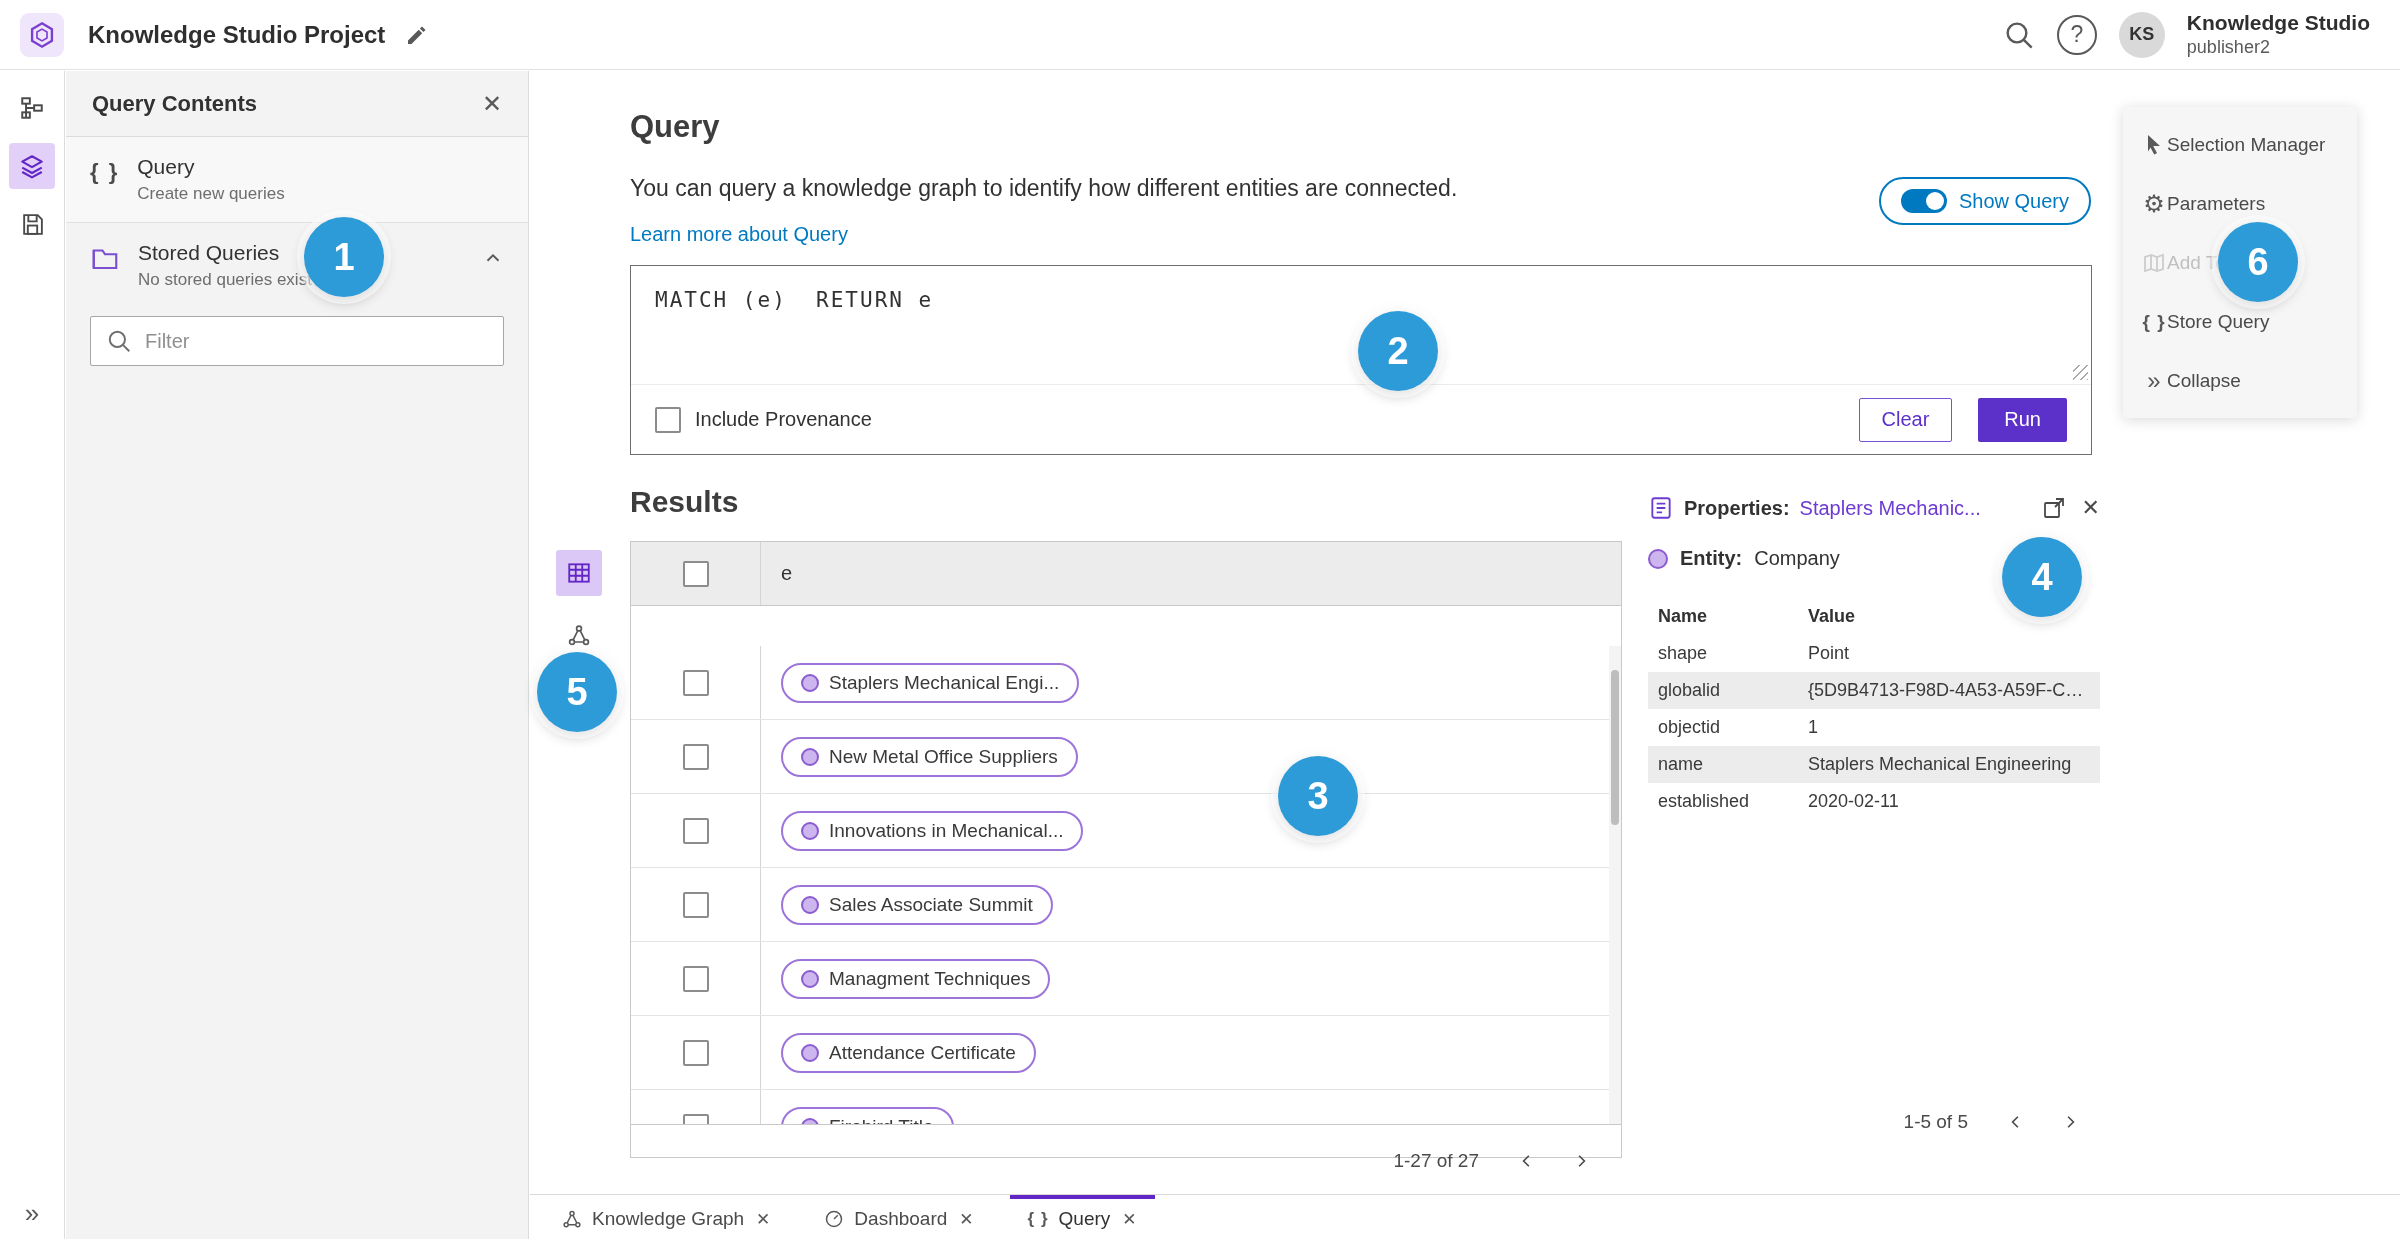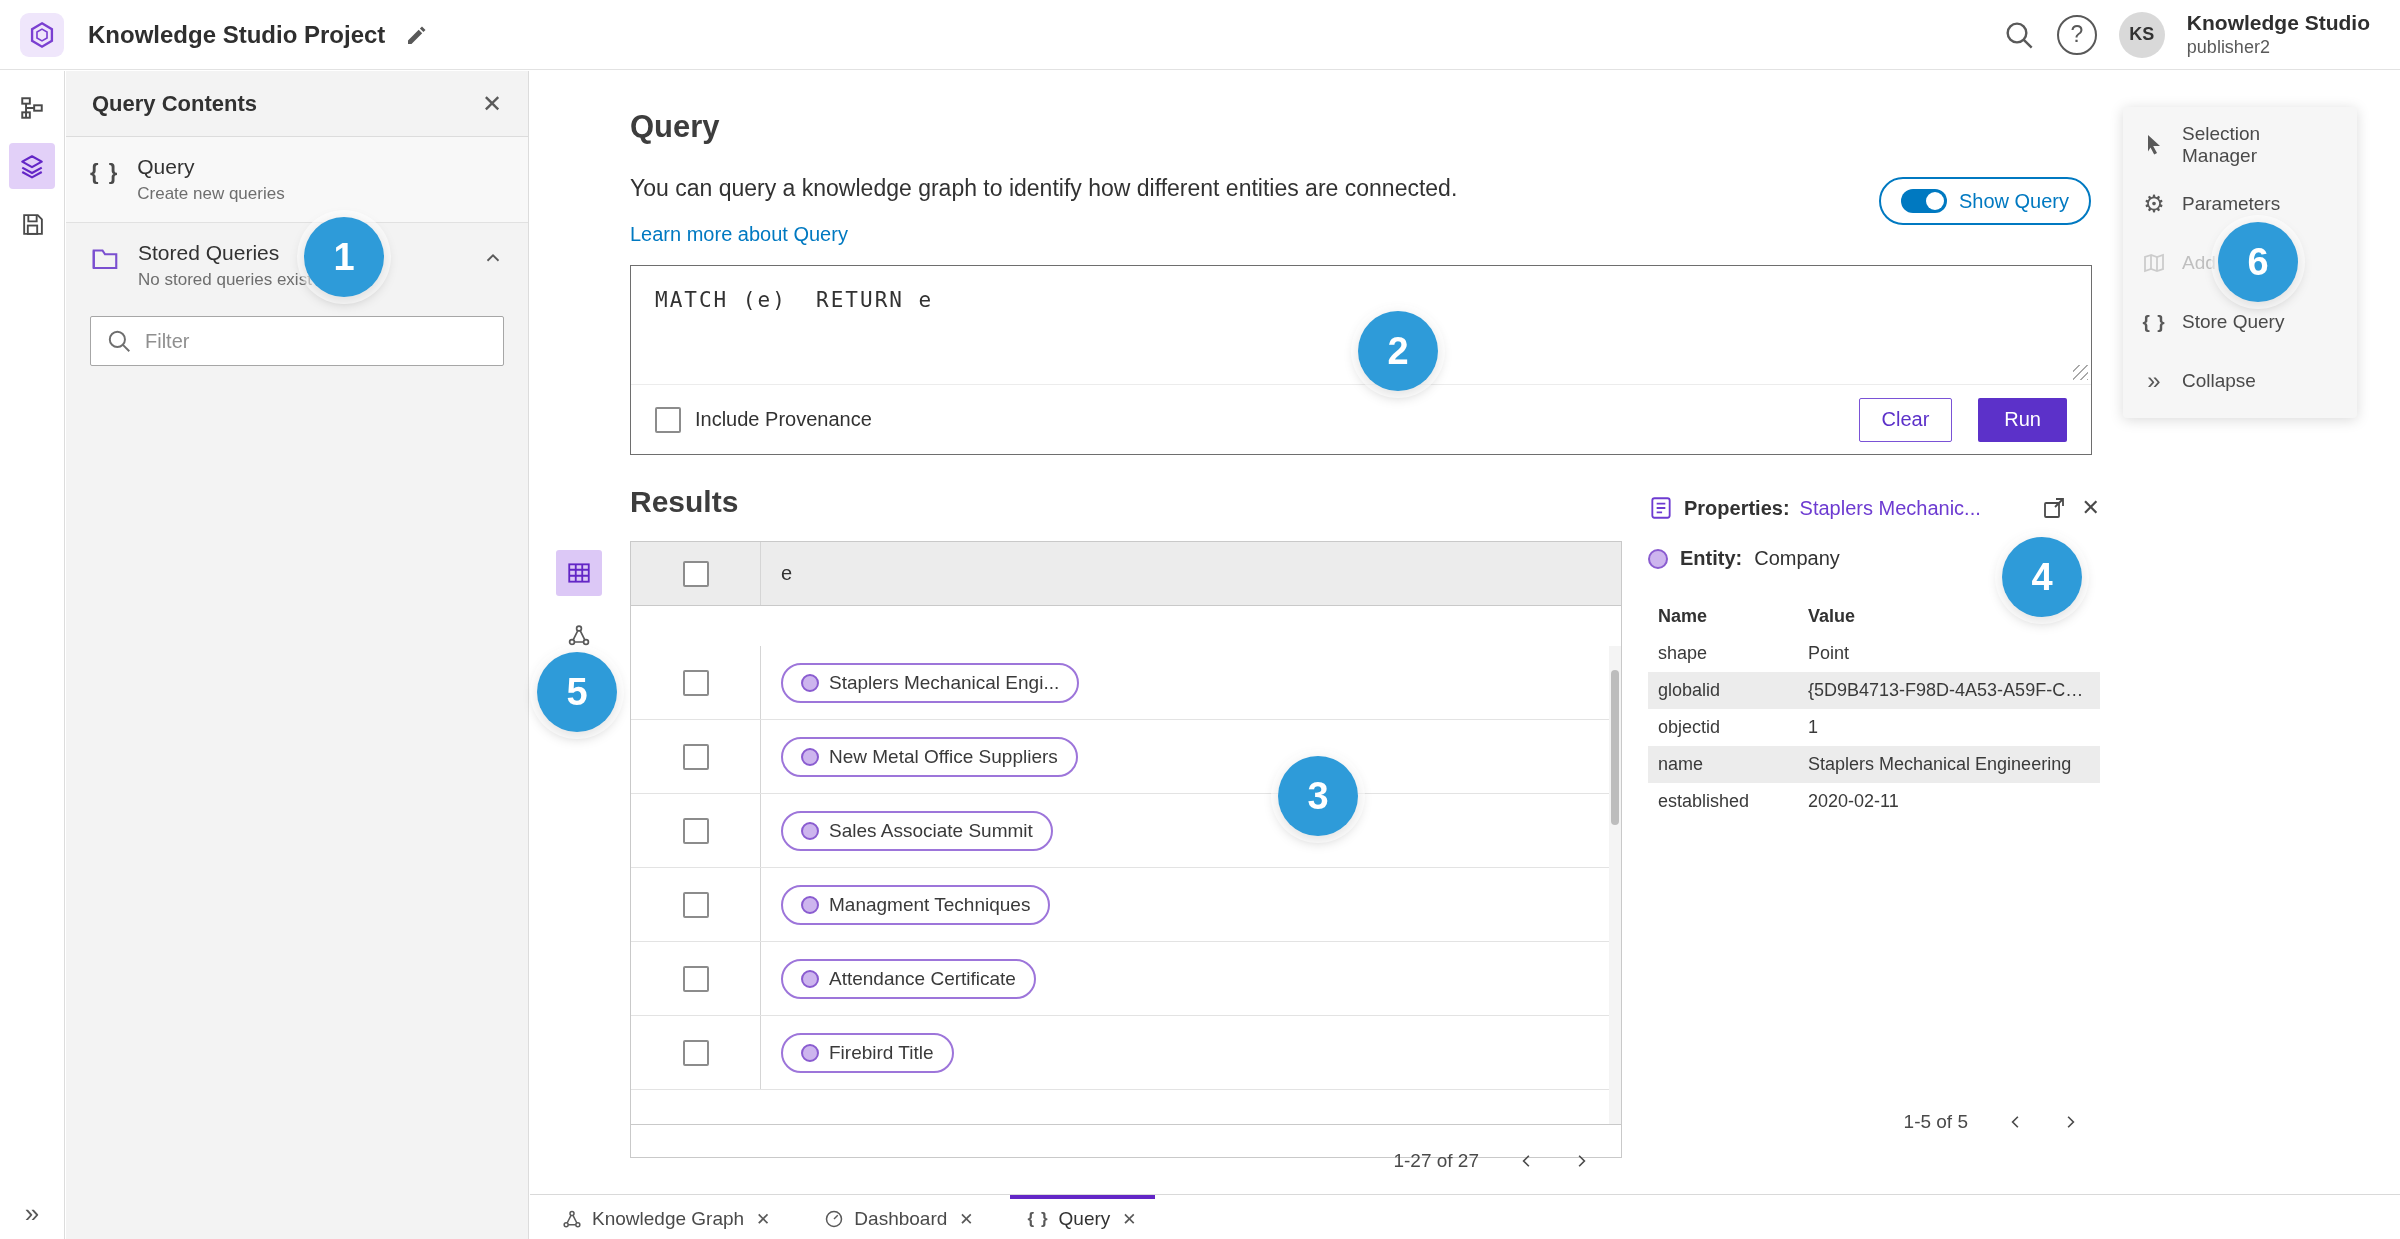--- a/index.html
+++ b/index.html
@@ -128,21 +128,21 @@
   .pcol-name { width:150px; flex:none; }
   .pcol-value { flex:1; white-space:nowrap; overflow:hidden; text-overflow:ellipsis; }
   .props-row { display:flex; padding:8px 10px; color:#3a3a3a; }
   .props-row.alt { background:#ececec; }
   .props-pager { position:absolute; left:1118px; top:1015px; width:452px; height:72px;
     display:flex; align-items:center; justify-content:flex-end; gap:6px; padding-right:6px; }
 
   
   .tools-card { position:absolute; left:2123px; top:107px; width:234px; background:#f6f6f6;
     border-radius:4px; box-shadow:0 2px 14px rgba(0,0,0,0.15); padding:8px 0; z-index:6; }
-  .tool-item { height:59px; display:flex; align-items:center; gap:15px; padding:0 18px;
+  .tool-item { height:59px; display:flex; align-items:center; padding:0 18px;
     color:#4a4a4a; font-size:19px; cursor:pointer; }
   .tool-item .t-icon { color:#595959; width:26px; display:flex; justify-content:center; flex:none; }
   .tool-item.disabled { color:#bfbfbf; }
   .tool-item.disabled .t-icon { color:#cccccc; }
   .glyph-braces { font-size:19px; font-weight:bold; letter-spacing:1px; }
   .glyph-gear { font-size:24px; line-height:1; }
   .glyph-chevs { font-size:24px; line-height:1; }
 
   
   .tabbar { position:absolute; left:530px; right:0; bottom:0; height:45px; background:#fff;
@@ -331,20 +331,29 @@
               <span class="chip-dot"></span>
               <span class="chip-label">New Metal Office Suppliers</span>
             </span>
         </div>
         <div class="row">
           <div class="col-check">
               <span class="checkbox"></span>
             </div>
           <span class="chip">
               <span class="chip-dot"></span>
+              <span class="chip-label">Innovations in Mechanical...</span>
+            </span>
+        </div>
+        <div class="row">
+          <div class="col-check">
+              <span class="checkbox"></span>
+            </div>
+          <span class="chip">
+              <span class="chip-dot"></span>
               <span class="chip-label">Sales Associate Summit</span>
             </span>
         </div>
         <div class="row">
           <div class="col-check">
               <span class="checkbox"></span>
             </div>
           <span class="chip">
               <span class="chip-dot"></span>
               <span class="chip-label">Managment Techniques</span>

